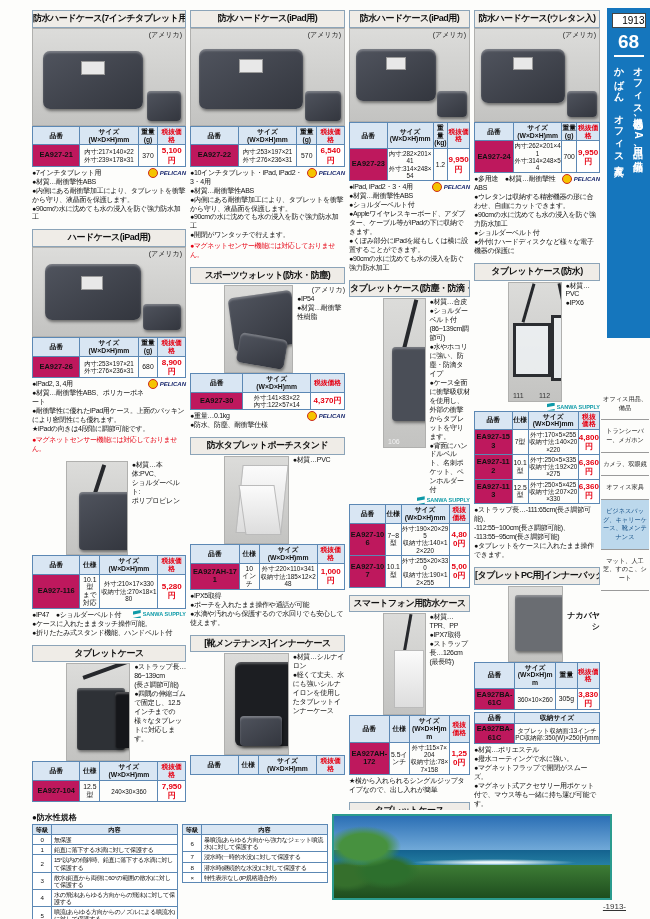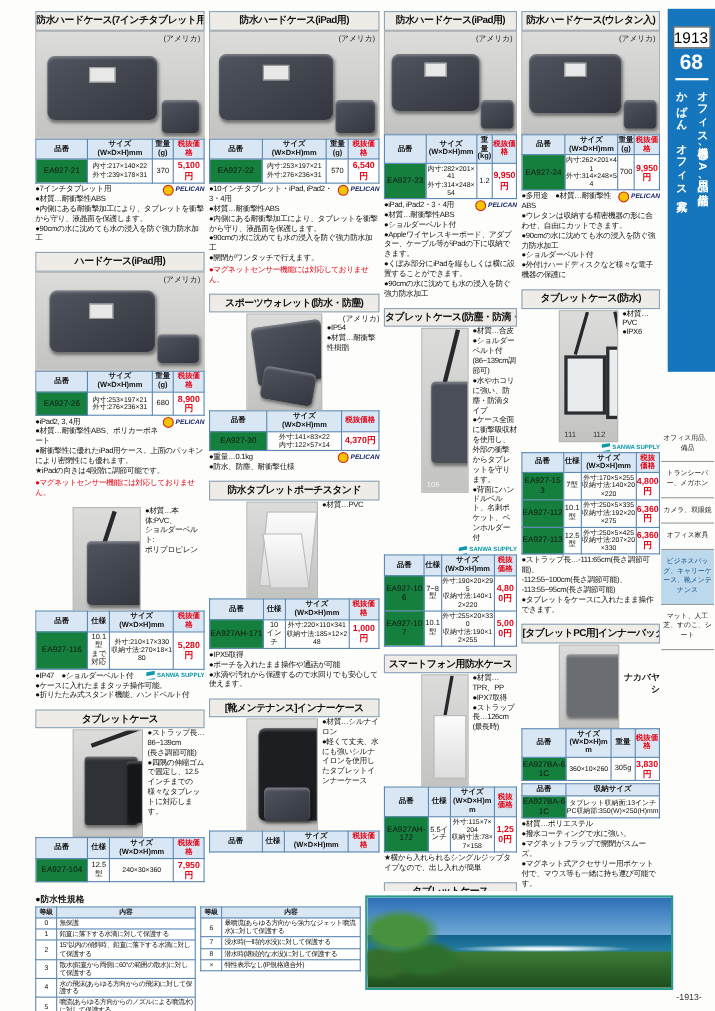--- a/index.html
+++ b/index.html
@@ -18,40 +18,40 @@
   .chip{position:absolute;background:#e8e8e8;border:1px solid #999;}
   .strap{position:absolute;background:#26282c;}
   .lightshape{position:absolute;background:linear-gradient(#fbfbfb,#ddd);border:1px solid #bbb;}
   .clearshape{position:absolute;background:rgba(240,244,246,.8);border:3px solid #2b2d31;}
   .plabel{position:absolute;font-size:7px;color:#f2f2f2;z-index:3;}
   table{border-collapse:collapse;width:100%;table-layout:fixed;}
   th,td{border:1px solid #5c88b4;font-size:6.8px;padding:1px 0;text-align:center;
       white-space:pre-line;line-height:1.15;word-break:break-all;}
   th{background:#d9e6f3;font-weight:bold;}
   th.red{color:#e60012;}
-  td.pn{font-weight:normal;font-size:7.4px;background:#15803d;}
+  td.pn{font-weight:bold;font-size:7.4px;background:#be185d;}
   td.size{font-size:6.3px;}
   td.price{color:#e60012;font-weight:bold;font-size:8px;background:#fff;}
   col.c-pn{width:31%}col.c-spec{width:13%}col.c-size{width:38%}col.c-price{width:18%}
   .notes{margin-top:2px;}
   .note{font-size:7px;line-height:1.28;white-space:pre-line;letter-spacing:-0.3px;}
   .note-red{color:#e60012;font-size:7px;line-height:1.3;letter-spacing:-0.4px;margin-top:1px;}
   .prenotes{flex:1;padding-left:2px;}
   .flexrow{display:flex;gap:2px;margin-top:1px;padding-left:34px;}
   .brand{float:right;display:inline-flex;align-items:center;gap:2px;margin:1px 0 0 3px;}
   .pel-mark{width:8px;height:8px;border-radius:50%;background:#f5c400;border:1px solid #cc2a1e;display:inline-block;}
   .pel-txt{font-size:6px;font-weight:bold;font-style:italic;color:#15246b;}
   .sanwa-mark{width:8px;height:8px;background:#0e9aa8;display:inline-block;
       clip-path:polygon(0 20%,100% 0,100% 40%,0 60%,0 100%,100% 80%,100% 100%,0 100%);}
   .sanwa-txt{font-size:5.5px;font-weight:bold;color:#0e9aa8;}
   .naka-txt{font-size:8px;font-weight:bold;color:#111;}
   .info-box{border:2px solid #2a90d9;padding:3px;font-size:7.2px;line-height:1.35;margin-top:4px;background:#fff;}
   
   .side-tab{position:absolute;right:0;top:8px;width:43px;height:330px;background:#1576bd;color:#fff;z-index:5;}
-  .page-box{background:#fff;color:#000;border:1px solid #444;font-size:14px;text-align:left;margin:16px auto 3px;width:32px;padding:1px 0;}
+  .page-box{background:#fff;color:#000;border:1px solid #444;font-size:10px;text-align:right;margin:5px auto 3px;width:32px;padding:1px 0;}
   .tab-num{color:#fff;font-size:19px;font-weight:bold;text-align:center;border-bottom:2px solid #fff;width:30px;margin:0 auto 3px;padding-bottom:2px;}
   .tab-vert{writing-mode:vertical-rl;font-size:10px;font-weight:bold;line-height:1.9;margin:2px auto 0;height:258px;white-space:pre-line;letter-spacing:1px;}
   .side-cats{position:absolute;right:1px;top:388px;width:48px;z-index:5;}
   .cat{font-size:6.2px;text-align:center;padding:7px 1px;border-bottom:1px solid #9a9a9a;color:#222;line-height:1.4;}
   .cat.active{background:#bcd8ec;color:#134f86;}
   
   .bottom{position:absolute;left:32px;top:812px;width:300px;}
   .spec-title{font-size:8px;font-weight:bold;margin-bottom:1px;}
   .spec-tables{display:flex;gap:4px;align-items:flex-start;}
   table.spec{table-layout:auto;background:#fff;}
@@ -61,21 +61,21 @@
   .beach{position:absolute;left:332px;top:814px;width:276px;height:82px;border:2px solid #2b9b8e;overflow:hidden;z-index:2;}
   .sky{position:absolute;left:0;right:0;top:0;height:46%;background:linear-gradient(#2b6fb5,#79b0dc);}
   .sea{position:absolute;left:0;right:0;top:42%;height:28%;background:linear-gradient(#14628f,#2e8fae);}
   .wave{position:absolute;top:53%;left:28%;width:60%;height:7px;background:radial-gradient(ellipse at center,#eaf6fa 15%,rgba(234,246,250,0) 70%);}
   .green{position:absolute;left:0;right:0;bottom:0;height:40%;
       background:linear-gradient(#3d7c35,#1e4d1e);}
   .tree{position:absolute;left:-4%;top:2%;width:42%;height:100%;
       background:radial-gradient(ellipse 45% 35% at 35% 35%,#47913f 45%,rgba(0,0,0,0) 72%),
                  radial-gradient(ellipse 40% 30% at 55% 65%,#2d6f2d 45%,rgba(0,0,0,0) 72%),
                  radial-gradient(ellipse 35% 28% at 20% 70%,#356f2c 45%,rgba(0,0,0,0) 72%);}
-  .footer-page{position:absolute;right:12px;bottom:8px;font-size:8px;color:#333;}
+  .footer-page{position:absolute;right:24px;bottom:8px;font-size:8px;color:#333;text-decoration:underline;}
 </style>
 </head>
 <body>
 
 <div class="cols">
 
   <div class="col w1">
 
     <div class="card">
       <div class="card-title">防水ハードケース(7インチタブレット用)</div>

